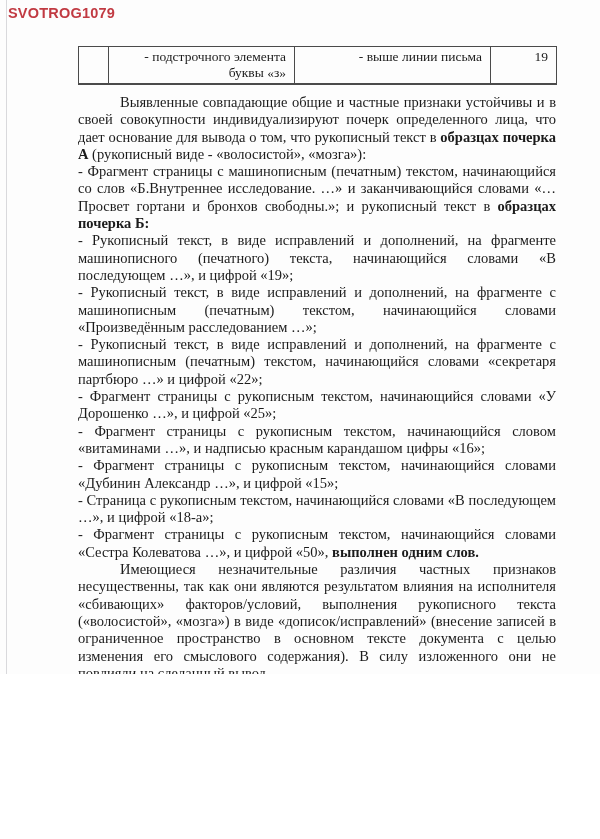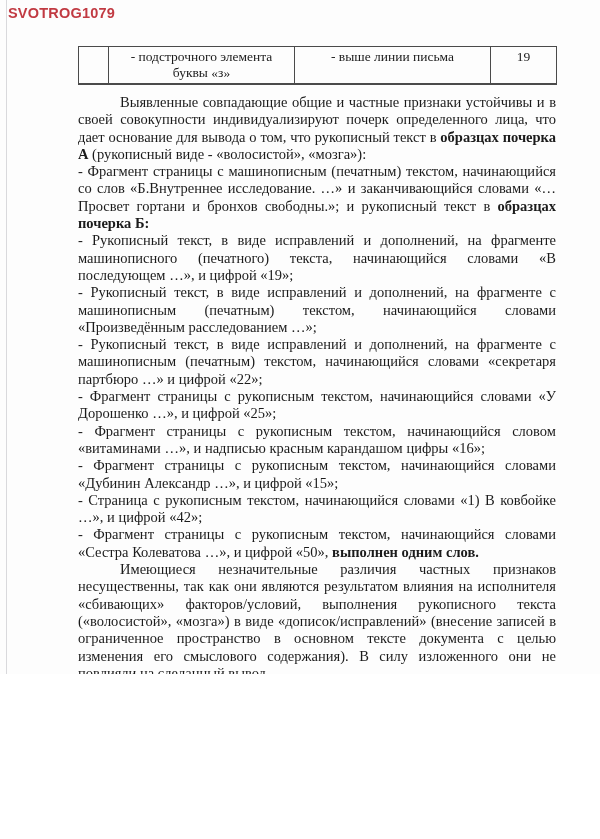--- a/index.html
+++ b/index.html
@@ -48,21 +48,21 @@
     line-height: 15.5px;
     color: #1b1b1b;
   }
   table.features { border: 1px solid #4a4a4a; border-bottom-width: 2px; }
   table.features td {
     border-left: 1px solid #4a4a4a;
     border-right: 1px solid #4a4a4a;
     border-top: none;
     border-bottom: none;
     vertical-align: top;
-    text-align: center;
+    text-align: right;
     padding: 2px 8px 3px 8px;
   }
   .doc-body {
     margin-top: 9px;
     font-size: 14.5px;
     line-height: 17.3px;
     color: #1b1b1b;
     text-align: justify;
   }
   .doc-body p { margin: 0; }
@@ -104,20 +104,20 @@
 
     <div class="doc-body">
         <p class="para indent"><span>Выявленные совпадающие общие и частные признаки устойчивы и в своей совокупности индивидуализируют почерк определенного лица, что дает основание для вывода о том, что рукописный текст в </span><b>образцах почерка А</b><span> (рукописный виде - «волосистой», «мозга»):</span></p>
         <p class="para"><span>- Фрагмент страницы с машинописным (печатным) текстом, начинающийся со слов «Б.Внутреннее исследование. …» и заканчивающийся словами «…Просвет гортани и бронхов свободны.»; и рукописный текст в </span><b>образцах почерка Б:</b></p>
         <p class="para"><span>- Рукописный текст, в виде исправлений и дополнений, на фрагменте машинописного (печатного) текста, начинающийся словами «В последующем …», и цифрой «19»;</span></p>
         <p class="para"><span>- Рукописный текст, в виде исправлений и дополнений, на фрагменте с машинописным (печатным) текстом, начинающийся словами «Произведённым расследованием …»;</span></p>
         <p class="para"><span>- Рукописный текст, в виде исправлений и дополнений, на фрагменте с машинописным (печатным) текстом, начинающийся словами «секретаря партбюро …» и цифрой «22»;</span></p>
         <p class="para"><span>- Фрагмент страницы с рукописным текстом, начинающийся словами «У Дорошенко …», и цифрой «25»;</span></p>
         <p class="para"><span>- Фрагмент страницы с рукописным текстом, начинающийся словом «витаминами …», и надписью красным карандашом цифры «16»;</span></p>
         <p class="para"><span>- Фрагмент страницы с рукописным текстом, начинающийся словами «Дубинин Александр …», и цифрой «15»;</span></p>
-        <p class="para"><span>- Страница с рукописным текстом, начинающийся словами «1) В ковбойке …», и цифрой «42»;</span></p>
+        <p class="para"><span>- Страница с рукописным текстом, начинающийся словами «В последующем …», и цифрой «18-а»;</span></p>
         <p class="para"><span>- Фрагмент страницы с рукописным текстом, начинающийся словами «Сестра Колеватова …», и цифрой «50», </span><b>выполнен одним слов.</b></p>
         <p class="para indent"><span>Имеющиеся незначительные различия частных признаков несущественны, так как они являются результатом влияния на исполнителя «сбивающих» факторов/условий, выполнения рукописного текста («волосистой», «мозга») в виде «дописок/исправлений» (внесение записей в ограниченное пространство в основном тексте документа с целью изменения его смыслового содержания). В силу изложенного они не повлияли на сделанный вывод.</span></p>
       </div>
   </div>
 
   <div class="page-number">29</div>
 </div>
 
 </body></html>

